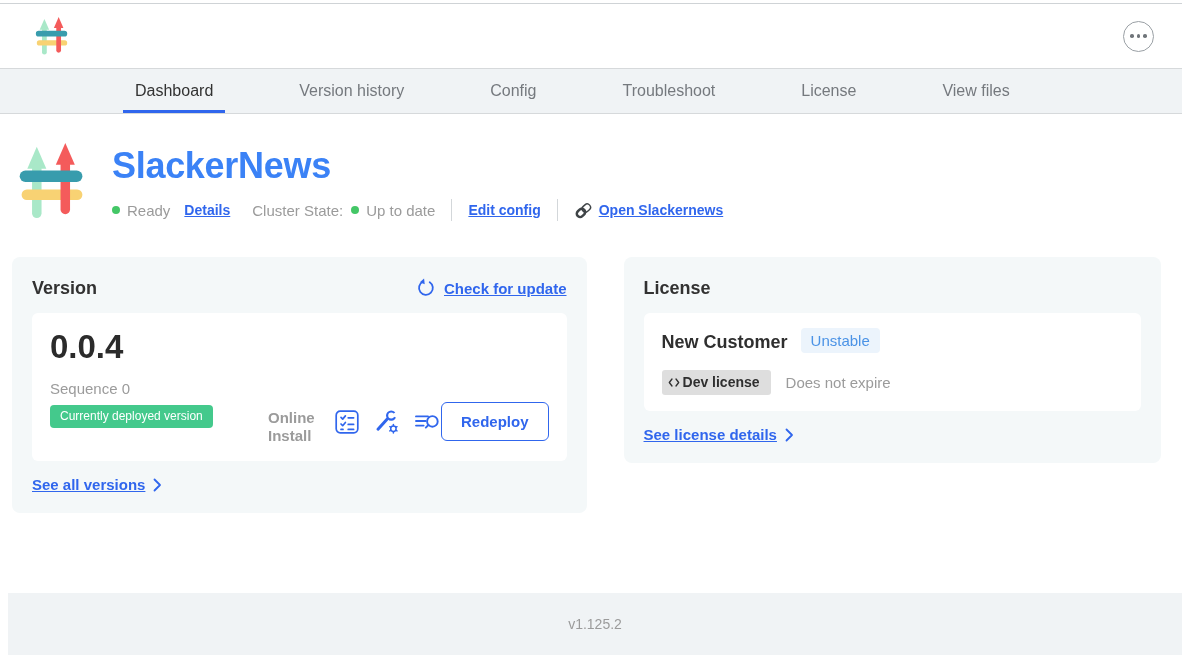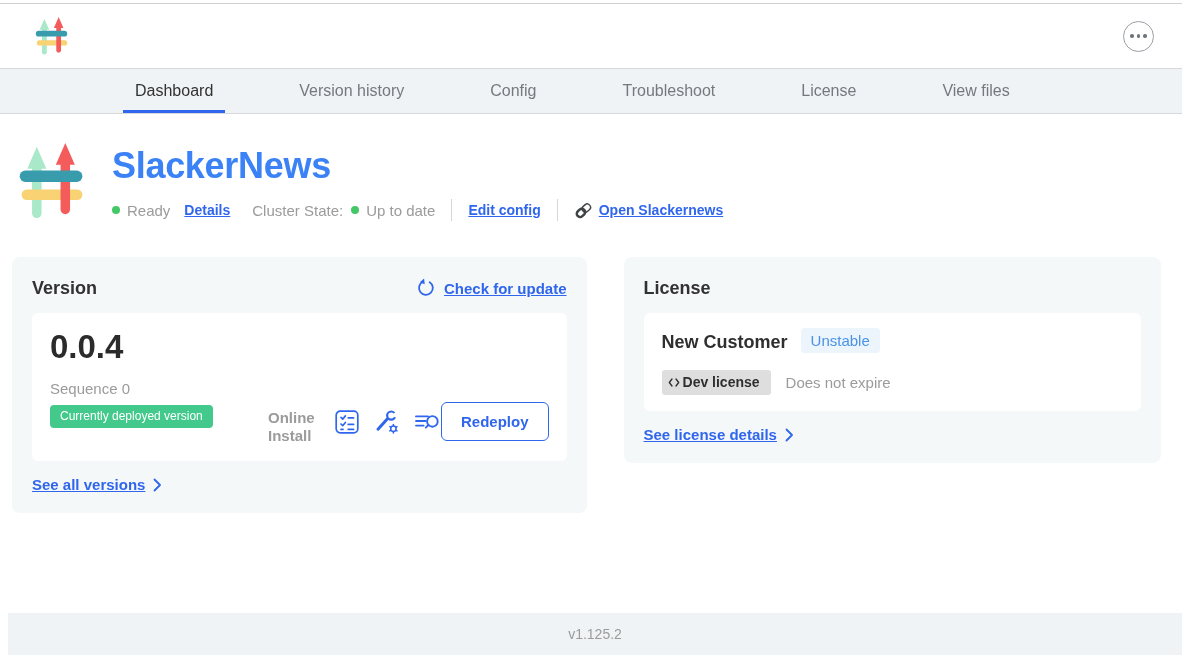--- a/index.html
+++ b/index.html
@@ -63,21 +63,21 @@
 
   .muted-light { color:#c0c3c6; font-size:15px; margin-right:6px; white-space:nowrap; }
   .lic-row1 { display:flex; align-items:flex-end; gap:13px; }
   .customer { font-size:18px; font-weight:700; color:#2f2f2f; }
   .badge-blue { background:#ecf4fc; color:#4b93e6; font-size:15px; padding:4px 10px; border-radius:4px; }
   .lic-row2 { display:flex; align-items:center; margin-top:17px; }
   .badge-gray { background:#dedede; color:#2f2f2f; font-weight:700; font-size:14px; padding:4px 11px 5px 6px; border-radius:3px; display:inline-flex; align-items:center; gap:3px; }
   .expiry { font-size:15px; color:#9b9b9b; margin-left:15px; }
 
   
-  .footer { position:absolute; left:8px; right:0; bottom:0; height:42px; background:#f0f3f5; display:flex; align-items:center; justify-content:center; font-size:14px; color:#9b9b9b; }
+  .footer { position:absolute; left:8px; right:0; bottom:0; height:62px; background:#f0f3f5; display:flex; align-items:center; justify-content:center; font-size:14px; color:#9b9b9b; }
 </style>
 </head>
 <body>
 
 <svg width="0" height="0" style="position:absolute">
   <defs>
     <g id="sn-logo">
       <path fill="#a9e8c8" d="M14 31 L34 31 L24 8 Z"></path>
       <rect fill="#a9e8c8" x="19" y="26" width="10" height="57" rx="5"></rect>
       <rect fill="#f8d273" x="8" y="53" width="64" height="11" rx="5.5"></rect>

